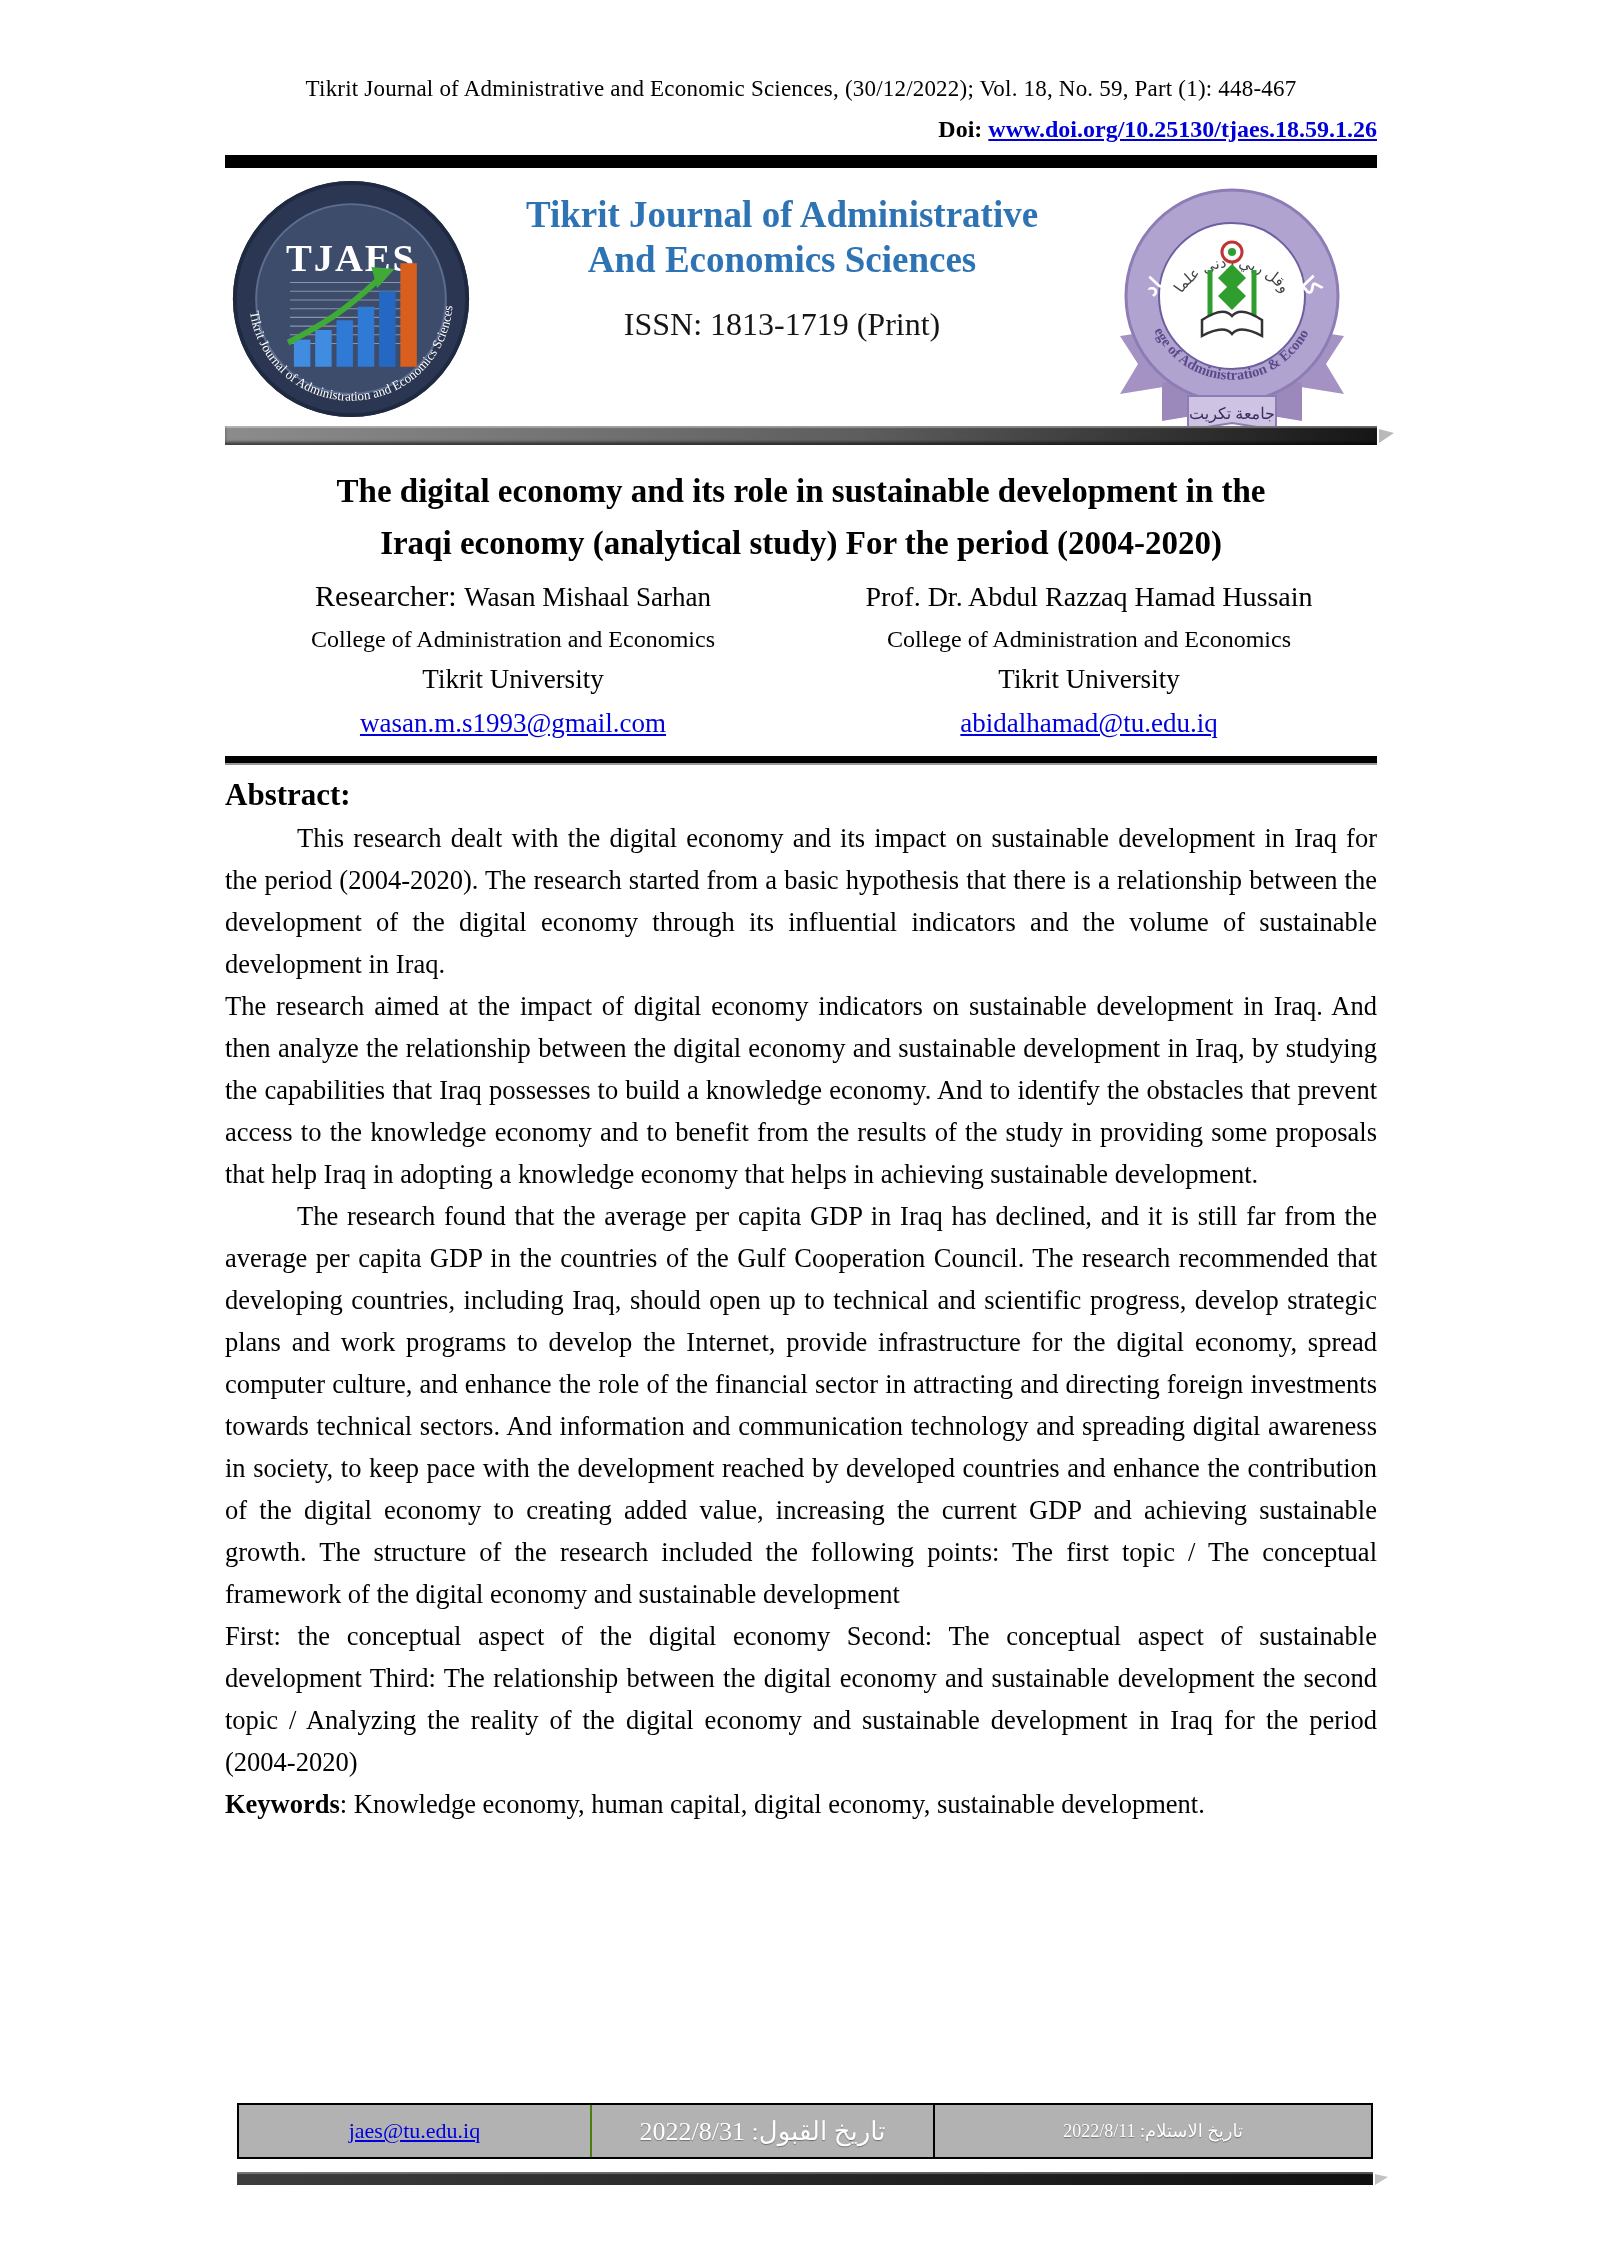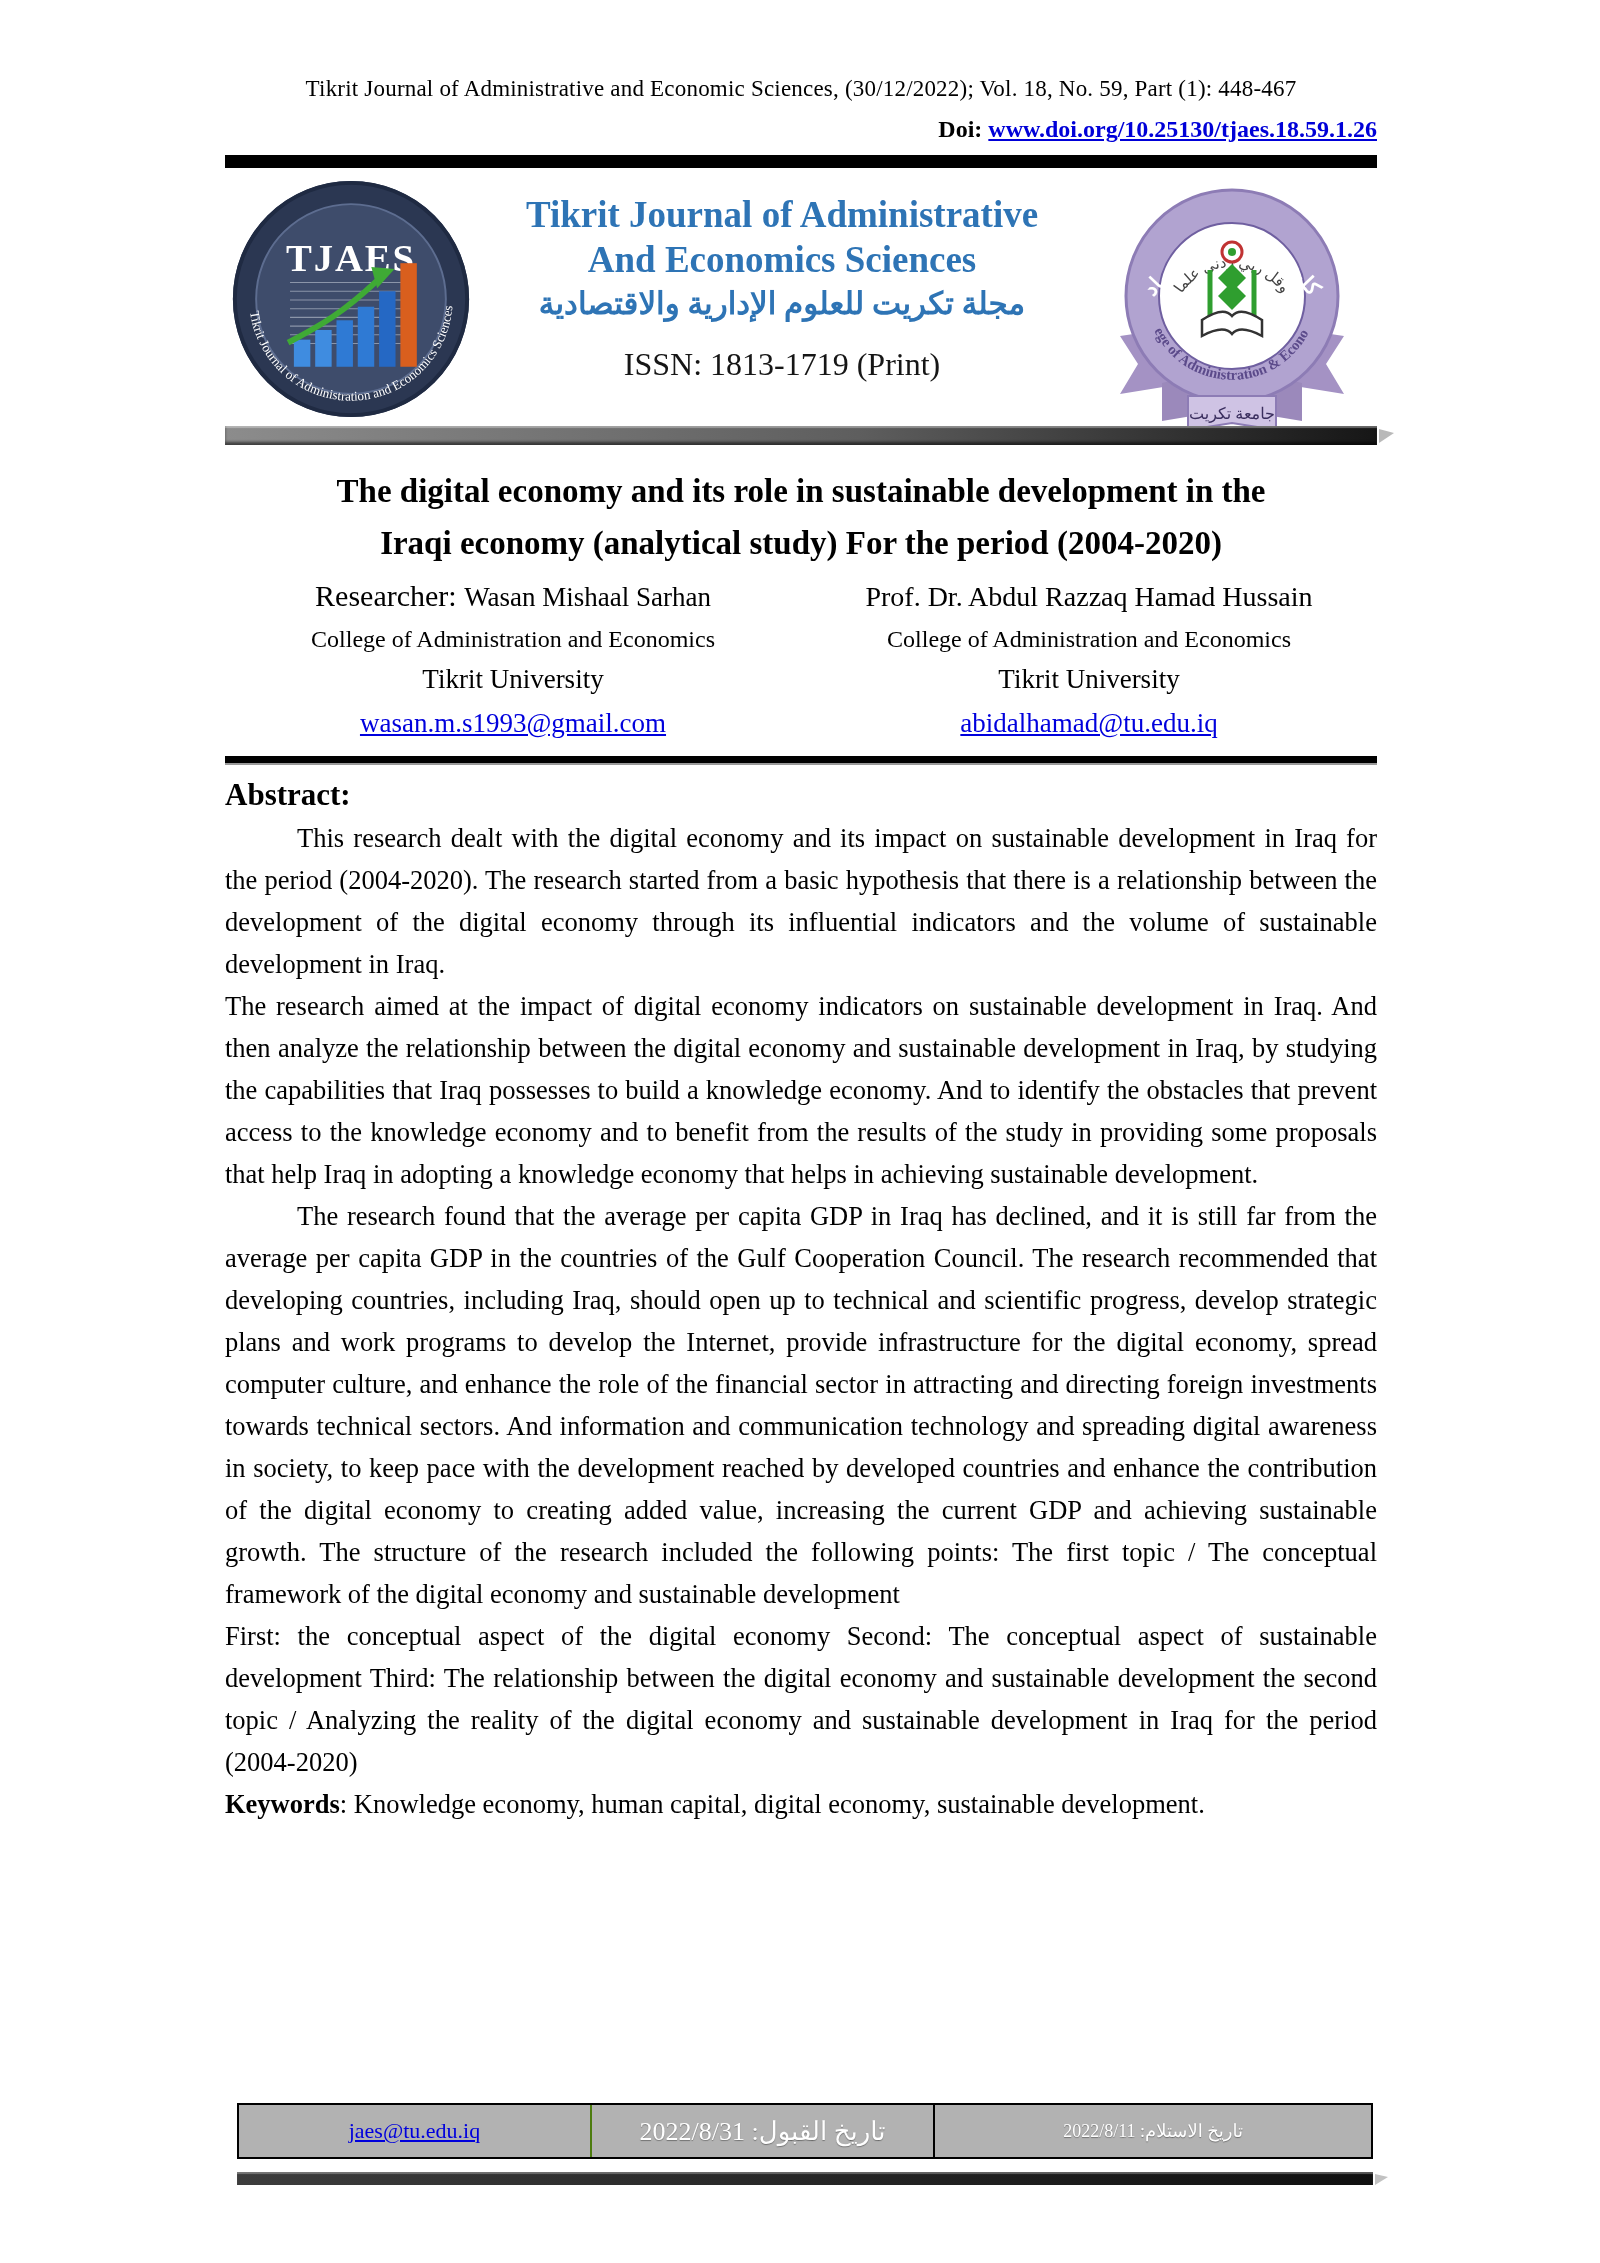--- a/index.html
+++ b/index.html
@@ -109,21 +109,20 @@
         <text font-family="Liberation Serif, serif" font-size="13.5" fill="#ffffff">
           <textPath href="#ringPath" startOffset="4%">Tikrit Journal of Administration and Economics Sciences</textPath>
         </text>
       </svg>
 
       <div class="m-center">
         <div class="m-title">
           <div>Tikrit Journal of Administrative</div>
           <div>And Economics Sciences</div>
         </div>
-        <div class="m-title-ar">مجلة تكريت للعلوم الإدارية والاقتصادية</div>
         <div class="m-issn">ISSN: 1813-1719 (Print)</div>
       </div>
 
       <svg width="290" height="256" viewBox="0 0 280 256">
         <polygon points="28,158 96,148 96,205 28,216 46,186" fill="#a492c4"></polygon>
         <polygon points="252,158 184,148 184,205 252,216 234,186" fill="#a492c4"></polygon>
         <polygon points="70,205 100,198 100,238 70,243" fill="#9b89bb"></polygon>
         <polygon points="210,205 180,198 180,238 210,243" fill="#9b89bb"></polygon>
         <circle cx="140" cy="118" r="106" fill="#b1a3d0" stroke="#8d7cb5" stroke-width="3"></circle>
         <circle cx="140" cy="118" r="73" fill="#ffffff" stroke="#6f5fa0" stroke-width="2"></circle>

